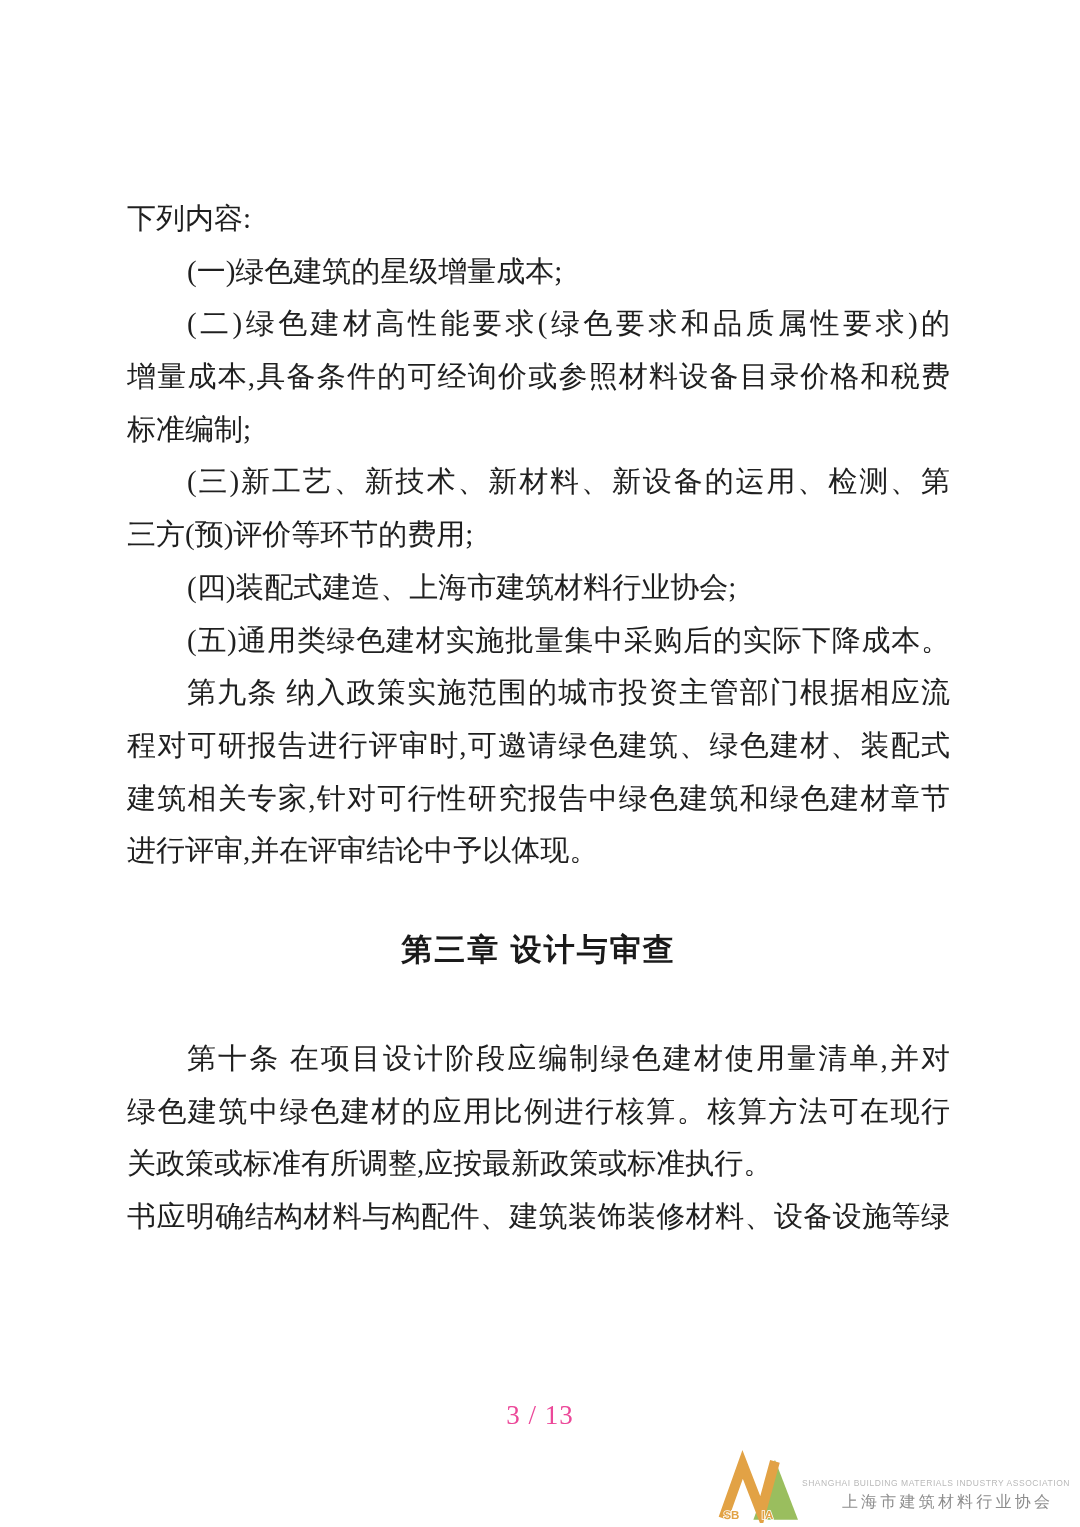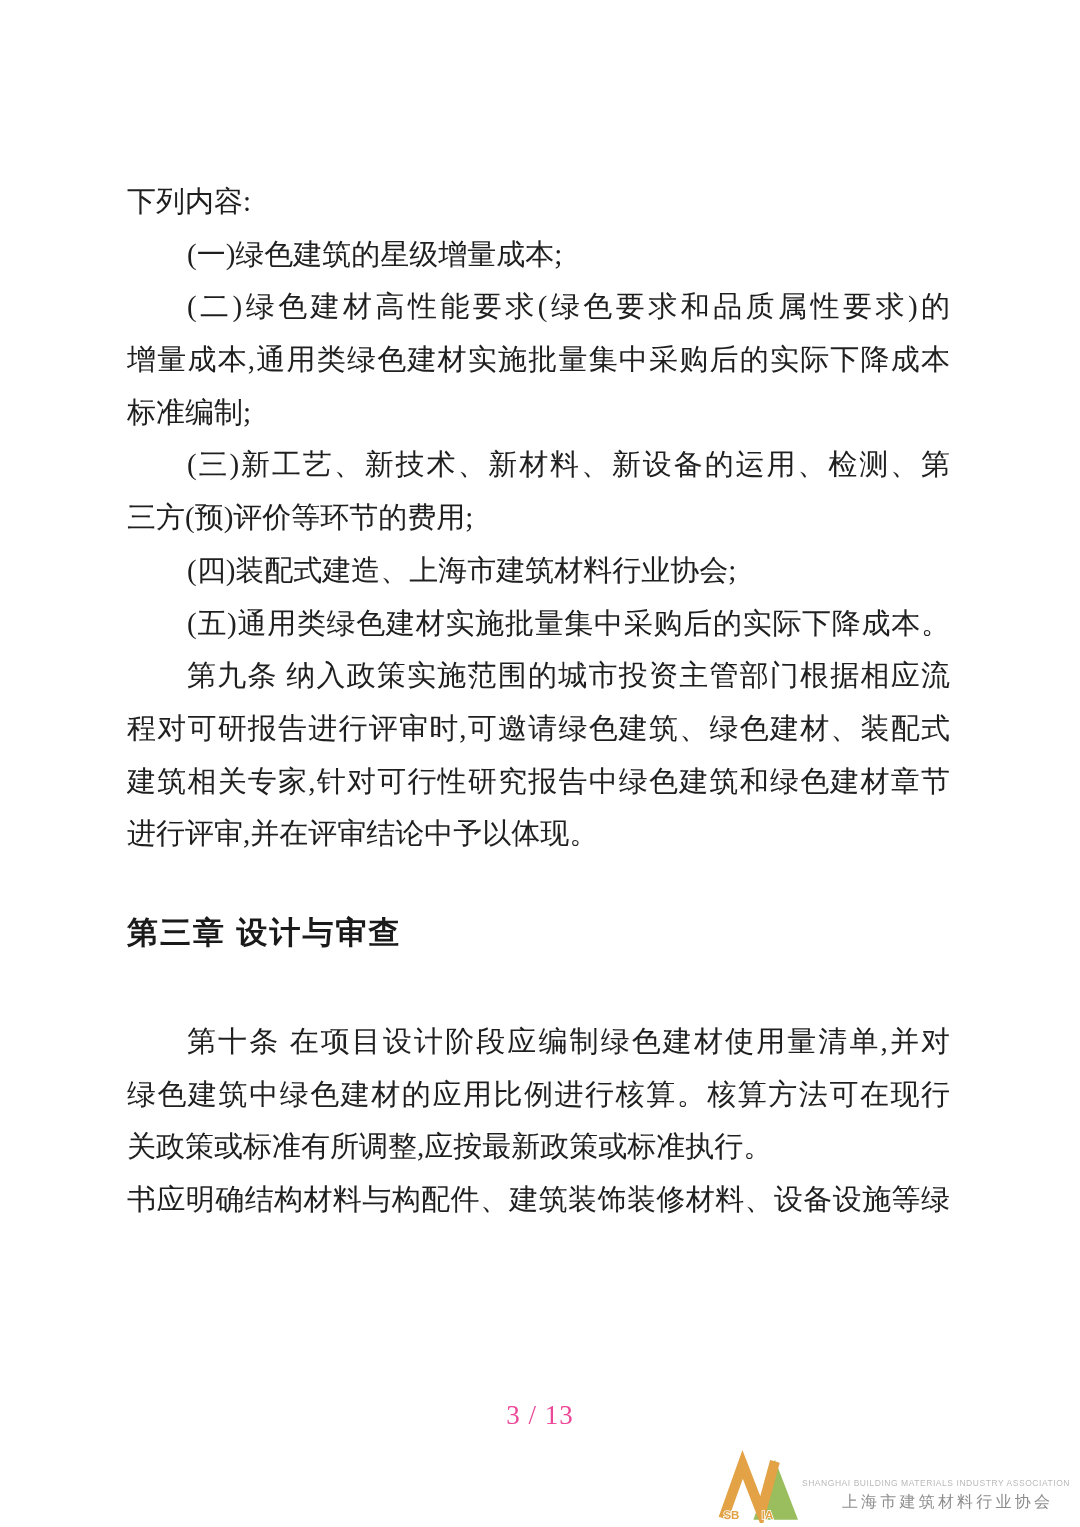--- a/index.html
+++ b/index.html
@@ -2,40 +2,40 @@
 <html><head>
 <meta charset="utf-8">
 <style>
   html,body{margin:0;padding:0;}
   body{
     width:1080px;height:1527px;position:relative;background:#ffffff;overflow:hidden;
     font-family:"Liberation Serif","DejaVu Serif",serif;
   }
   .page{position:absolute;inset:0;background:#ffffff;}
   .doc-body{
-    position:absolute;left:127px;top:175px;width:823px;
+    position:absolute;left:127px;top:192px;width:823px;
     color:#1f1f1f;font-size:29px;
   }
   .line{
     height:52.7px;line-height:52.7px;white-space:nowrap;
     text-align:left;
   }
   .line.justify{
     white-space:normal;
     text-align:justify;text-align-last:justify;text-justify:inter-character;
     overflow:hidden;
   }
   .line.indent{text-indent:60px;}
   .term{
     font-family:"Liberation Sans","DejaVu Sans",sans-serif;
     font-weight:400;
   }
   .heading{
     margin-top:46px;margin-bottom:56px;
-    height:53px;line-height:53px;
+    height:53px;line-height:53px;text-align:center;
     font-family:"Liberation Sans","DejaVu Sans",sans-serif;
     font-weight:700;font-size:31px;letter-spacing:2px;color:#1a1a1a;
   }
   .page-number{
     position:absolute;left:0;top:1395px;width:1080px;height:40px;line-height:40px;
     text-align:center;font-size:27px;color:#ec4899;letter-spacing:1px;
   }
   .assoc-logo{
     position:absolute;right:10px;top:1449px;
     display:flex;align-items:flex-end;gap:4px;
@@ -58,21 +58,21 @@
 </style>
 </head>
 <body>
 
 <div class="page">
 
   <div class="doc-body">
       <div class="line">下列内容:</div>
       <div class="line indent">(一)绿色建筑的星级增量成本;</div>
       <div class="line indent justify">(二)绿色建材高性能要求(绿色要求和品质属性要求)的</div>
-      <div class="line justify">增量成本,通用类绿色建材实施批量集中采购后的实际下降成本</div>
+      <div class="line justify">增量成本,具备条件的可经询价或参照材料设备目录价格和税费</div>
       <div class="line">标准编制;</div>
       <div class="line indent justify">(三)新工艺、新技术、新材料、新设备的运用、检测、第</div>
       <div class="line">三方(预)评价等环节的费用;</div>
       <div class="line indent">(四)装配式建造、上海市建筑材料行业协会;</div>
       <div class="line indent justify">(五)通用类绿色建材实施批量集中采购后的实际下降成本。</div>
       <div class="line indent justify"><span class="term">第九条</span> 纳入政策实施范围的城市投资主管部门根据相应流</div>
       <div class="line justify">程对可研报告进行评审时,可邀请绿色建筑、绿色建材、装配式</div>
       <div class="line justify">建筑相关专家,针对可行性研究报告中绿色建筑和绿色建材章节</div>
       <div class="line">进行评审,并在评审结论中予以体现。</div>
       <div class="heading">第三章 设计与审查</div>

